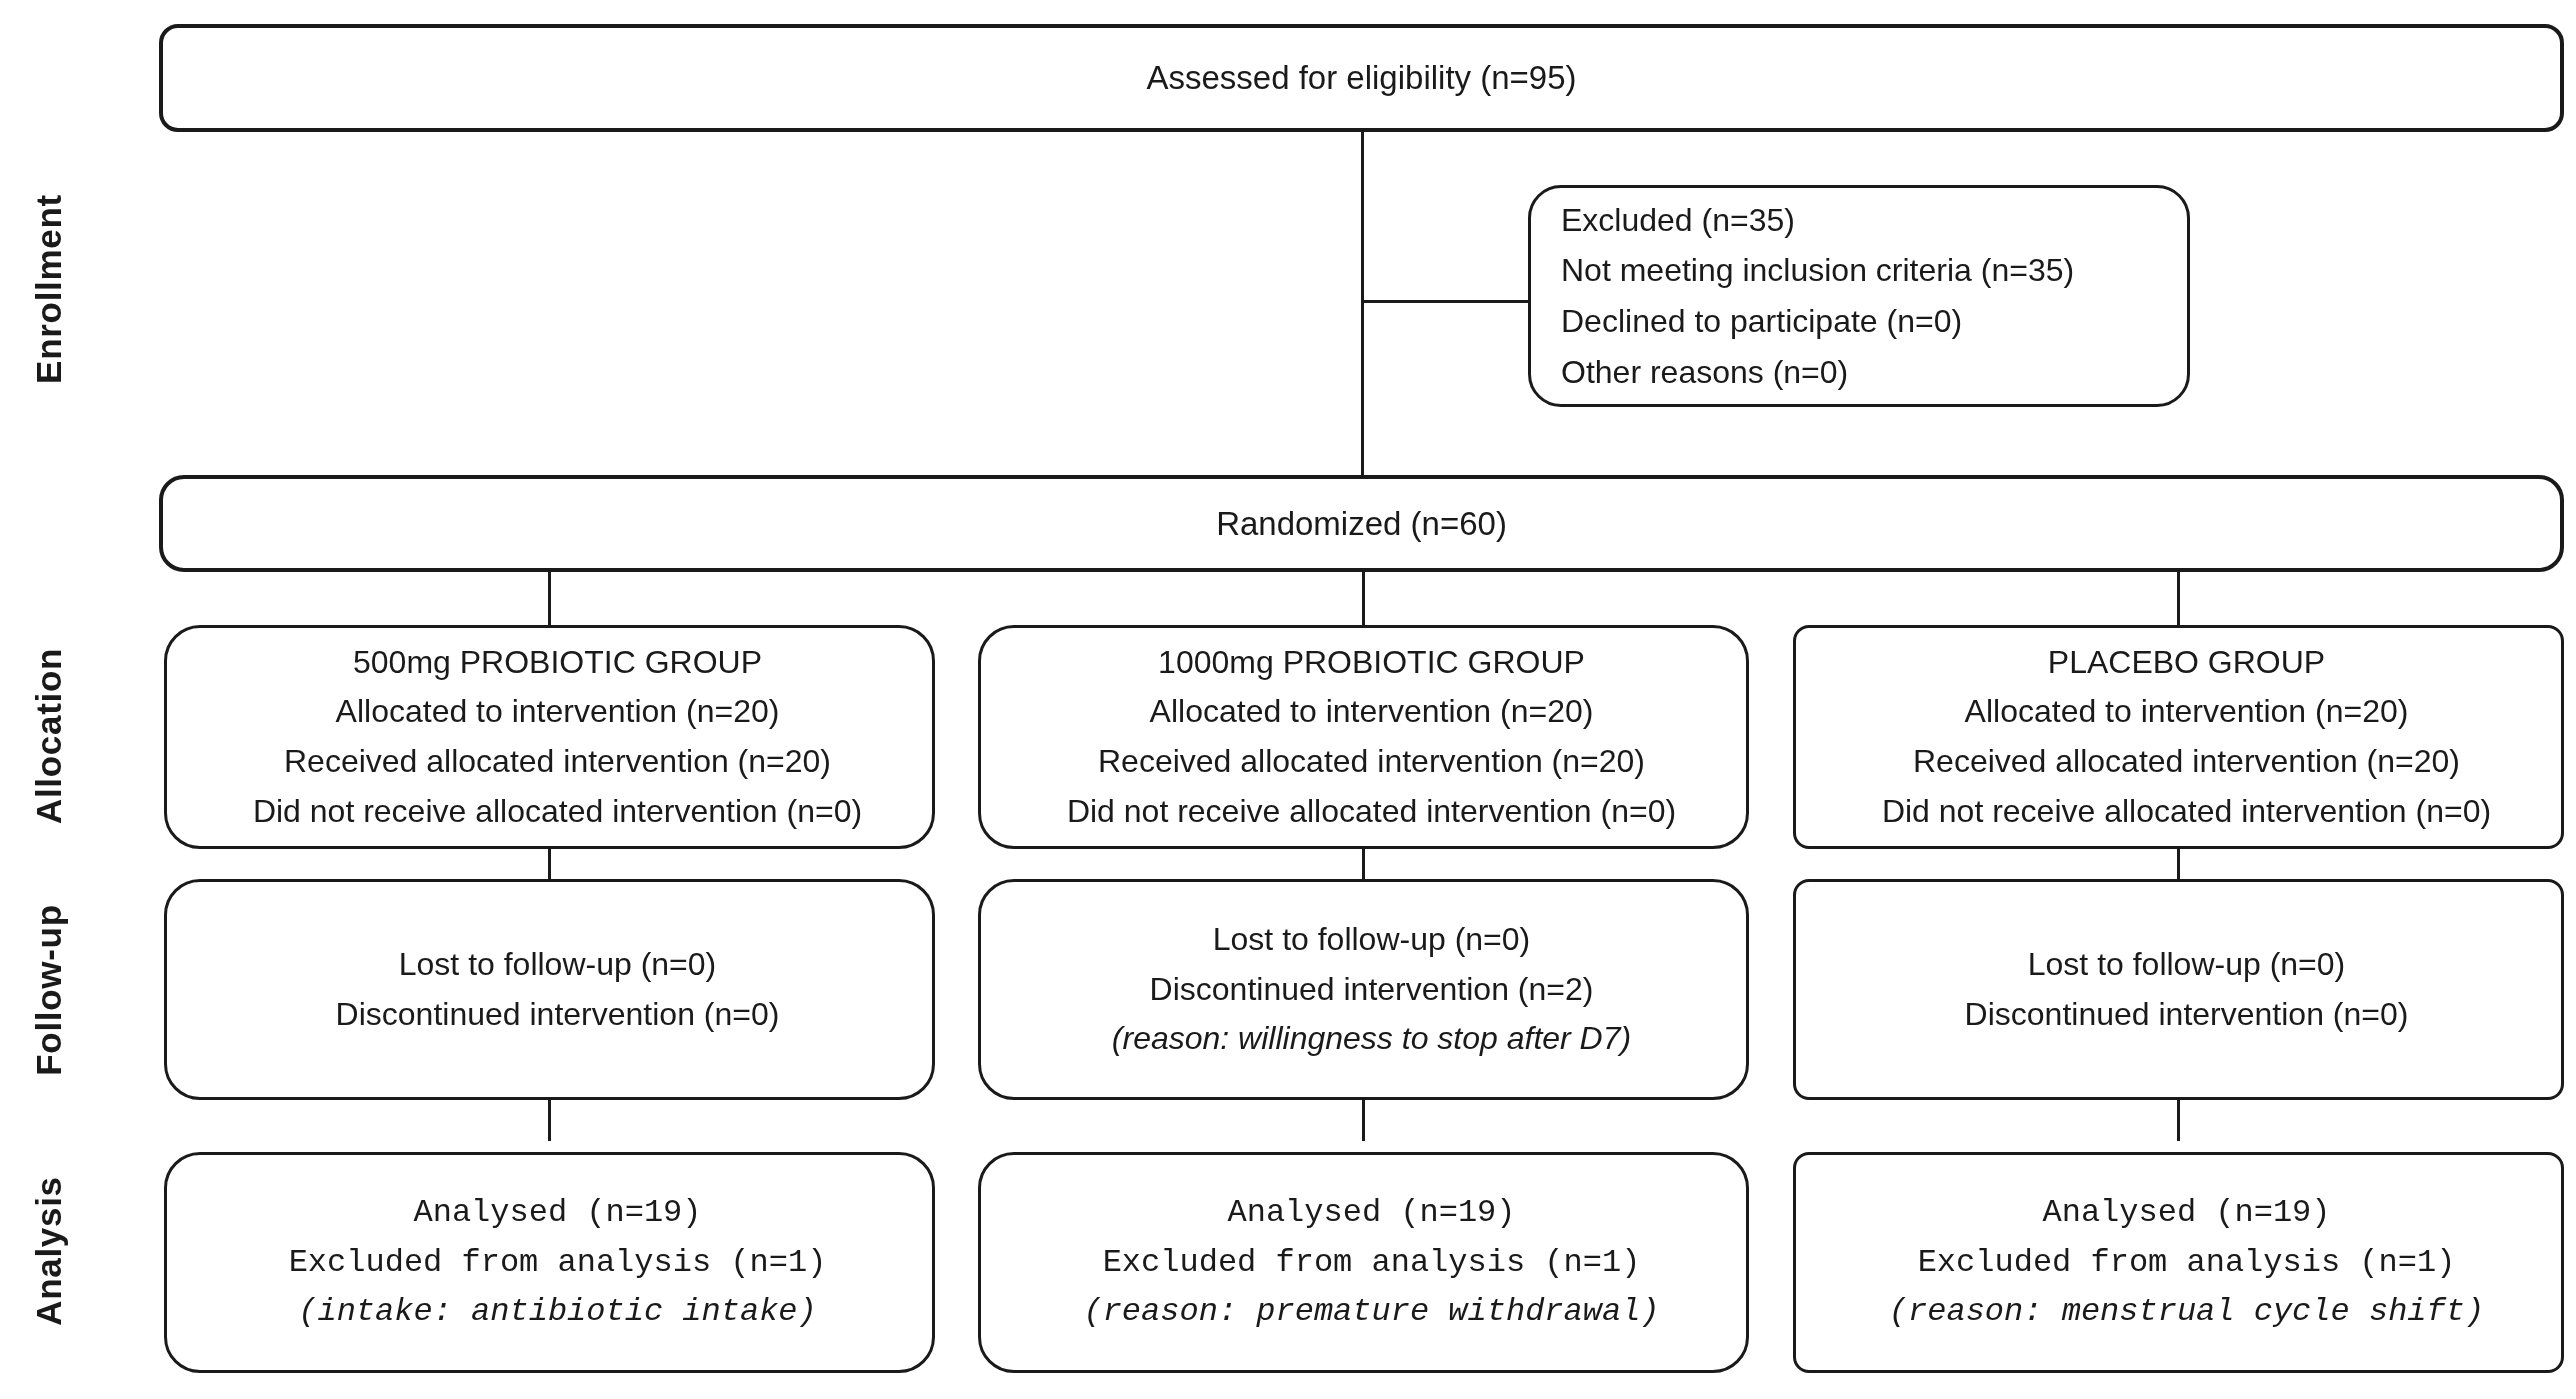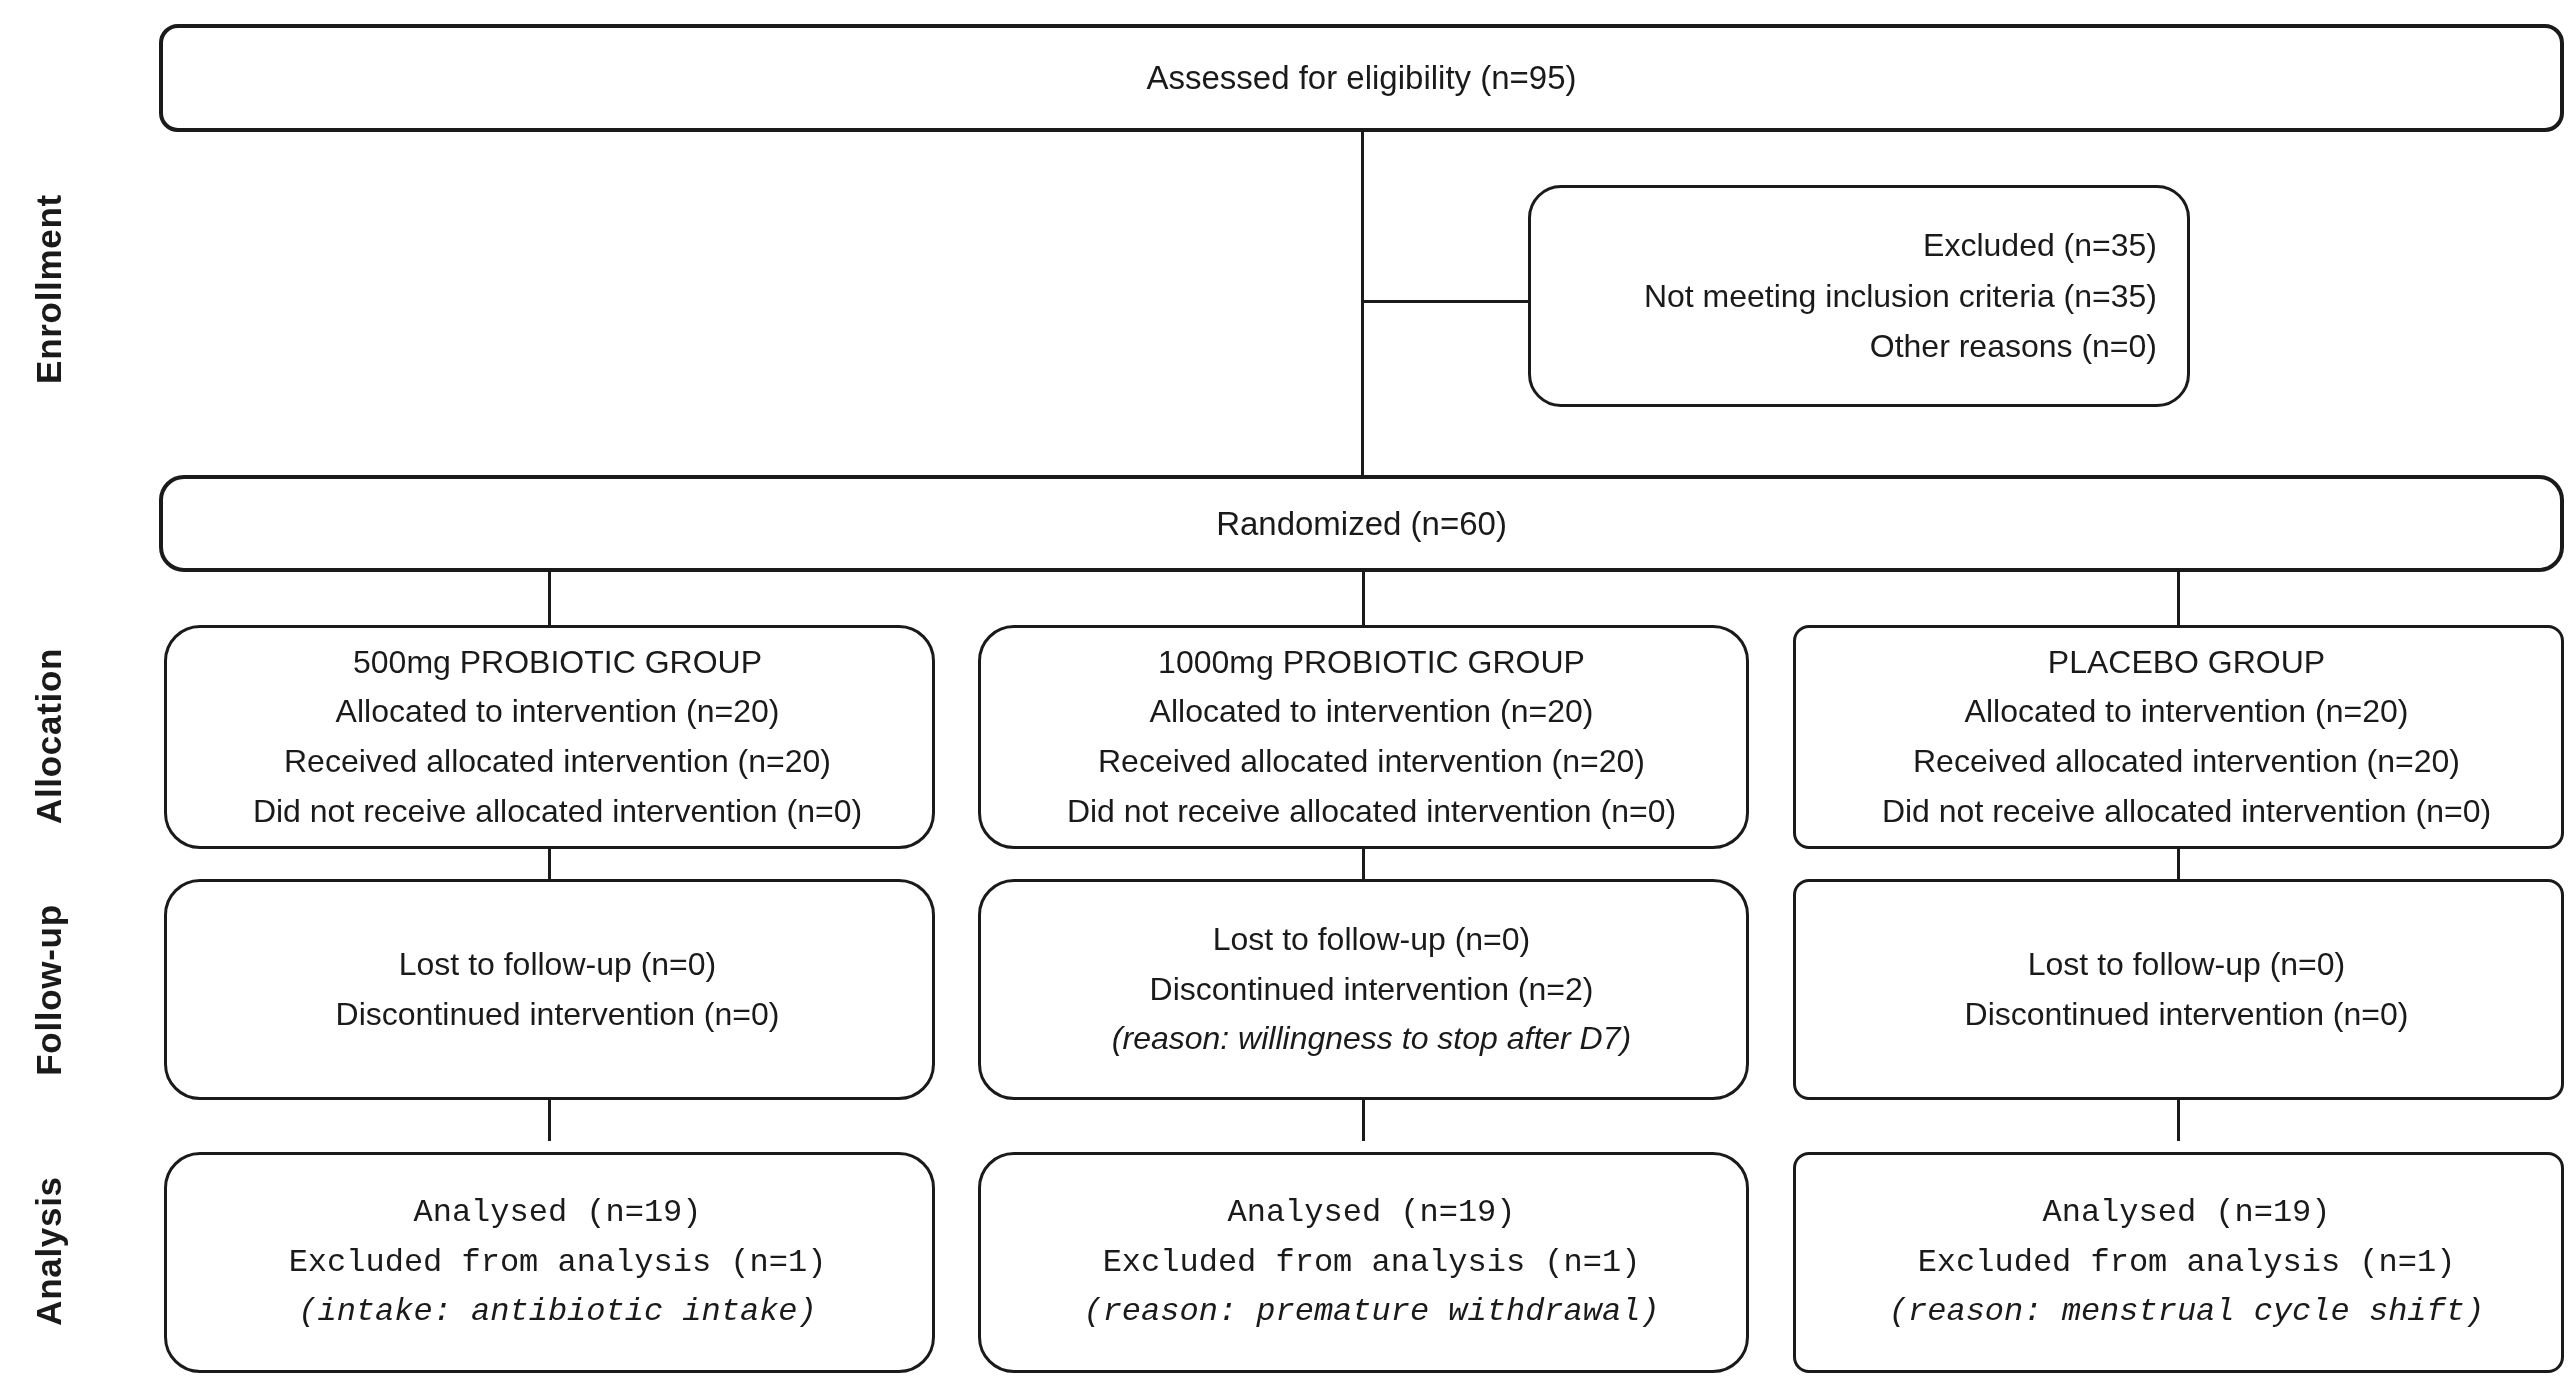--- a/index.html
+++ b/index.html
@@ -77,23 +77,24 @@
   <div class="connector" style="left:2177px; top:848px; width:3px; height:31px;"></div>
 
   <div class="connector" style="left:548px;  top:1100px; width:3px; height:41px;"></div>
   <div class="connector" style="left:1362px; top:1100px; width:3px; height:41px;"></div>
   <div class="connector" style="left:2177px; top:1100px; width:3px; height:41px;"></div>
 
   <div class="box wide-box" style="left:159px; top:24px; width:2405px; height:108px; font-size:33px;">
     <div class="box-line">Assessed for eligibility (n=95)</div>
   </div>
 
-  <div class="box excluded-box" style="left:1528px; top:185px; width:662px; height:222px;align-items:flex-end;">
+  <div class="box excluded-box" style="left:1528px; top:185px; width:662px; height:222px;">
     <div class="box-line">Excluded (n=35)</div>
     <div class="box-line">Not meeting inclusion criteria (n=35)</div>
+    <div class="box-line">Declined to participate (n=0)</div>
     <div class="box-line">Other reasons (n=0)</div>
   </div>
 
   <div class="box wide-box" style="left:159px; top:475px; width:2405px; height:97px; font-size:33px;border-radius:25px;">
     <div class="box-line">Randomized (n=60)</div>
   </div>
 
   <div class="box round-box col1 row-allocation">
     <div class="box-line">500mg PROBIOTIC GROUP</div>
     <div class="box-line">Allocated to intervention (n=20)</div>

